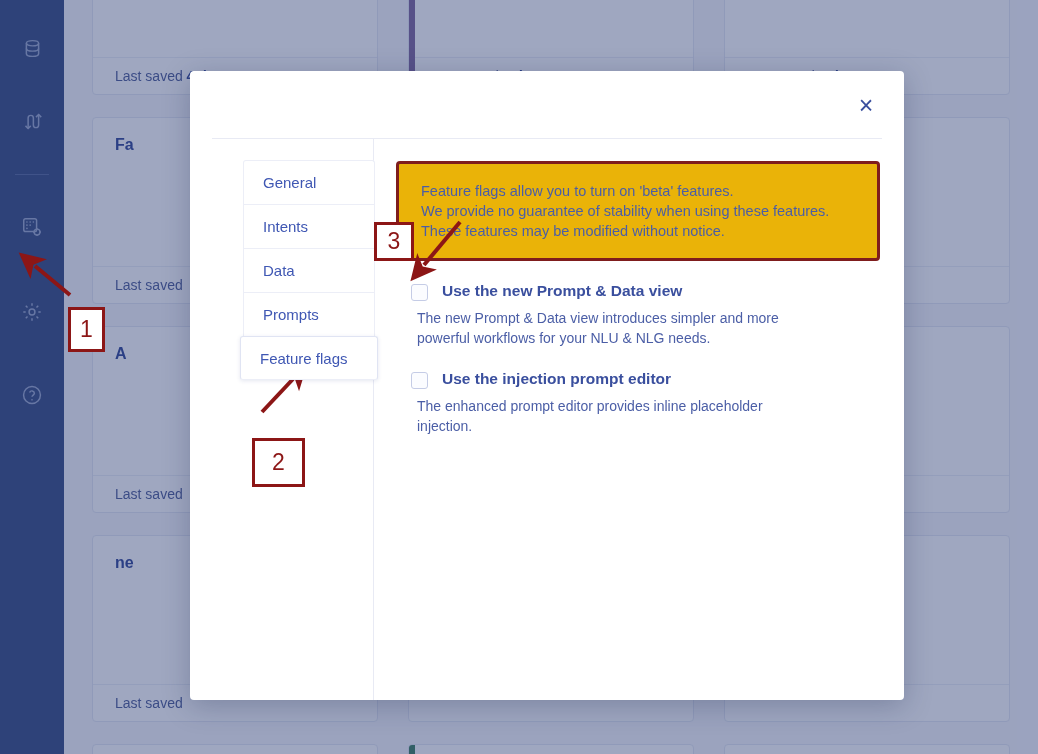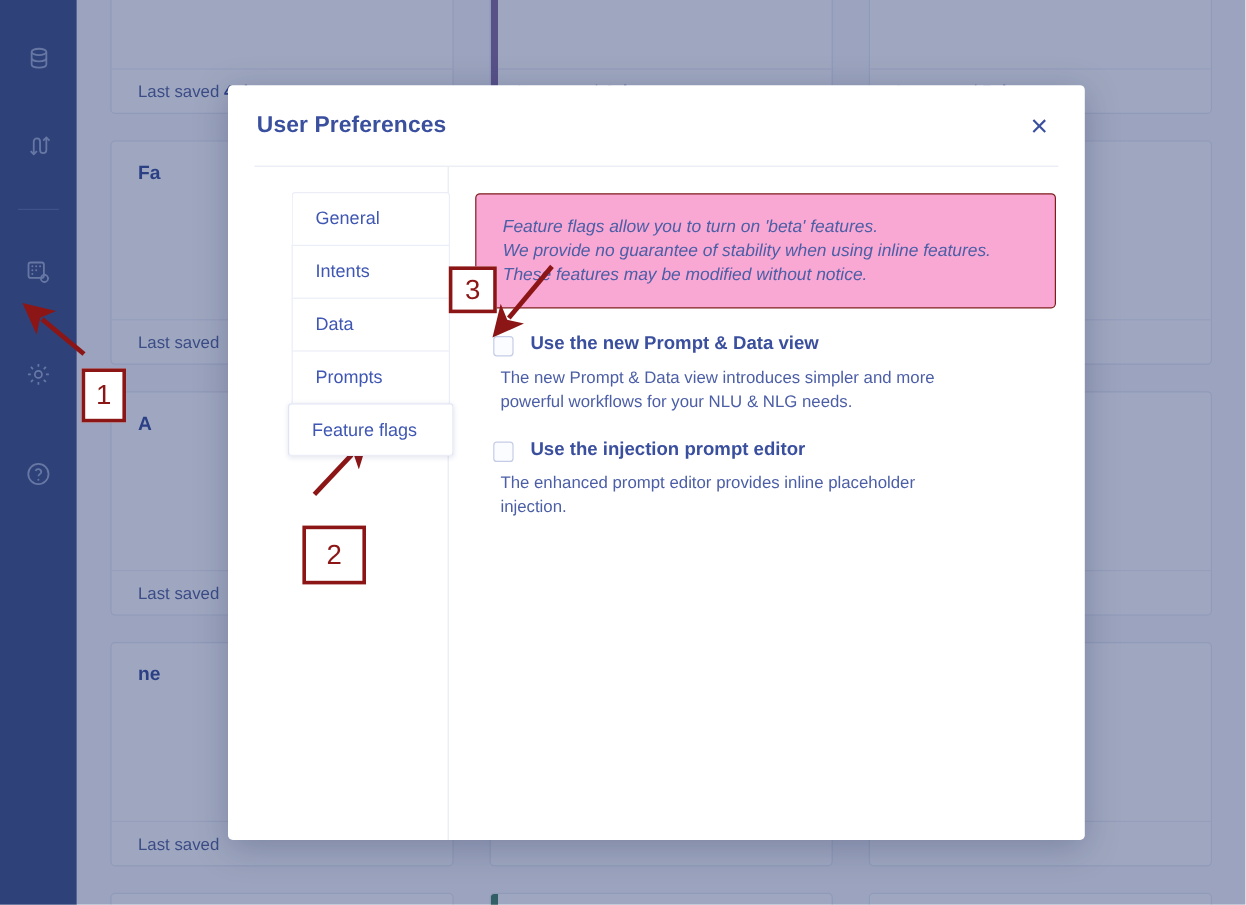--- a/index.html
+++ b/index.html
@@ -104,22 +104,22 @@
     border-radius: 3px;
     box-shadow: 0 1px 4px rgba(40,60,130,.12);
     background: #ffffff;
     position: relative; z-index: 2;
   }
   .tab:last-child { border-bottom: 1px solid #eceef7; }
 
   .panel { flex: 1 1 auto; padding: 22px 24px 0 22px; }
 
   .info-box {
-    border: 1px solid #7f1d1d; background: #f9a8d4; border-radius: 4px;
-    padding: 17px 22px; margin-bottom: 21px; font-style: italic;
+    border: 3px solid #7f1d1d; background: #eab308; border-radius: 4px;
+    padding: 17px 22px; margin-bottom: 21px;
   }
   .info-line { font-size: 14.5px; color: #4b5ea6; line-height: 20px; }
 
   .flag { margin-bottom: 22px; }
   .flag-head { display: flex; align-items: flex-start; gap: 14px; padding-left: 15px; }
   .cbox {
     flex: 0 0 auto;
     width: 17px; height: 17px; margin-top: 2px;
     border: 1px solid #c5cce6; border-radius: 3px; background: #fbfcff;
     cursor: pointer;
@@ -295,21 +295,20 @@
             </div>
           </div>
         </div>
       </div>
   </div>
 
   <div class="overlay"></div>
 
   <div class="modal">
     <div class="modal-header">
-      <div class="modal-title">User Preferences</div>
       <div class="modal-close">×</div>
     </div>
     <div class="modal-divider"></div>
 
     <div class="modal-body">
       <div class="tabs" id="tab-list">
           <div class="tab">
             <span>General</span>
           </div>
           <div class="tab">
@@ -322,21 +321,21 @@
             <span>Prompts</span>
           </div>
           <div class="tab active">
             <span>Feature flags</span>
           </div>
         </div>
 
       <div class="panel">
         <div class="info-box">
           <div class="info-line">Feature flags allow you to turn on 'beta' features.</div>
-          <div class="info-line">We provide no guarantee of stability when using inline features.</div>
+          <div class="info-line">We provide no guarantee of stability when using these features.</div>
           <div class="info-line">These features may be modified without notice.</div>
         </div>
         <div id="flag-list">
             <div class="flag">
               <div class="flag-head">
                 <div class="cbox"></div>
                 <div class="flag-label">Use the new Prompt &amp; Data view</div>
               </div>
               <div class="flag-desc">The new Prompt &amp; Data view introduces simpler and more powerful workflows for your NLU &amp; NLG needs.</div>
             </div>

